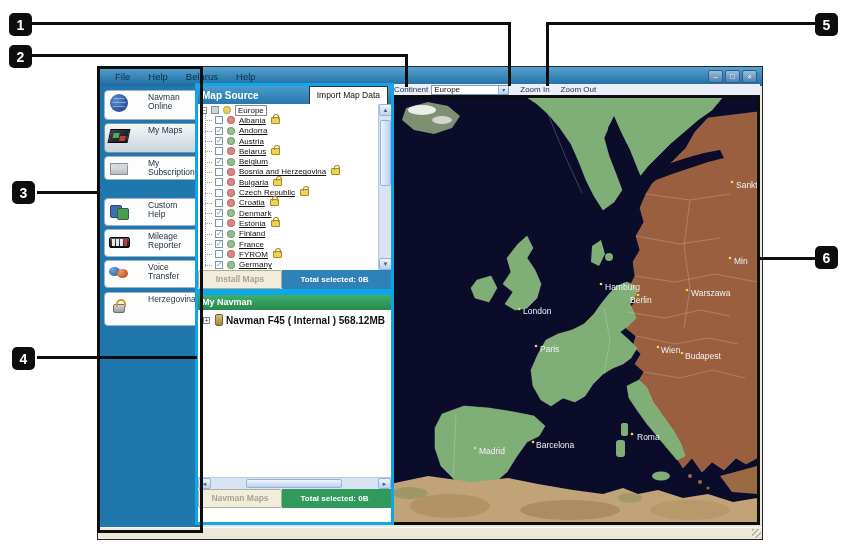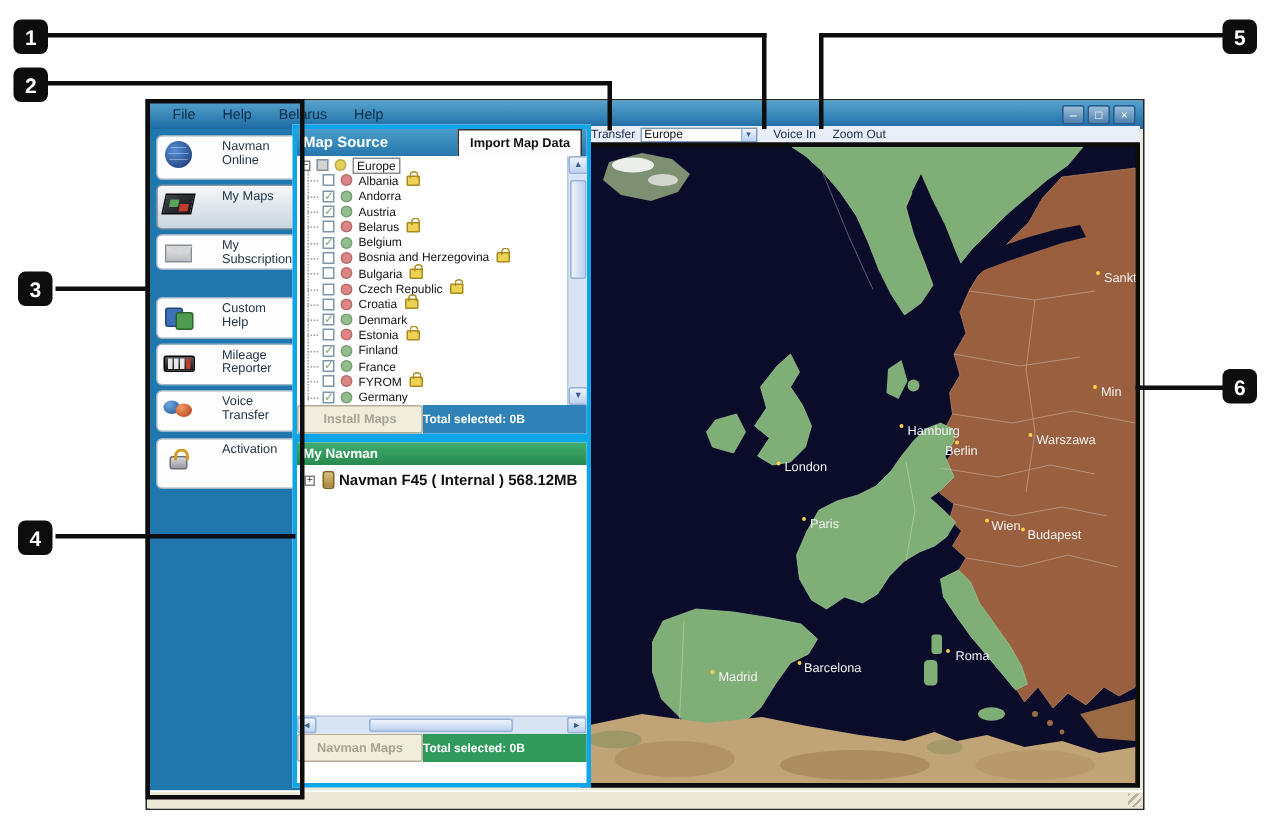--- a/index.html
+++ b/index.html
@@ -30,25 +30,25 @@
   .side-icon{flex:0 0 auto;width:22px;height:20px;display:flex;align-items:center;justify-content:center;}
   #sidebar-highlight{position:absolute;left:97px;top:66px;width:106px;height:467px;
     border:3px solid #0d0d0d;z-index:12;pointer-events:none;}
 
   
   .panel{position:absolute;left:97px;width:199px;border:3px solid #0ea5e9;background:#ffffff;z-index:13;}
   #map-source-panel{top:16px;height:209px;}
   #ms-header{height:18px;background:linear-gradient(#4a9ccc,#2678ad);display:flex;align-items:center;}
   #ms-title{color:#fff;font-weight:bold;font-size:10px;padding-left:4px;flex:1;}
   #import-btn{height:19px;margin-right:3px;background:#fdfdfd;border:1px solid #333;
-    font-size:8.5px;font-weight:bold;color:#111;padding:0 7px;line-height:13px;}
+    font-size:8.5px;font-weight:normal;color:#111;padding:0 7px;line-height:13px;}
   #tree{position:relative;height:166px;overflow:hidden;background:#fff;}
   #tree-rows{position:absolute;left:0;top:1px;right:13px;}
   .trow{height:10.3px;display:flex;align-items:center;font-size:8px;color:#111;position:relative;}
-  .trow.child{padding-left:15px;}
+  .trow.child{padding-left:15px;text-decoration:underline;}
   .trow.child::before{content:'';position:absolute;left:7px;top:50%;width:7px;border-top:1px dotted #9a9a9a;}
   #tree-guide{position:absolute;left:7px;top:8px;height:155px;border-left:1px dotted #9a9a9a;}
   .expander{width:7px;height:7px;border:1px solid #848484;background:#fff;font-size:7px;line-height:5px;
     text-align:center;color:#333;margin:0 2px;flex:0 0 auto;}
   .cb{width:8px;height:8px;border:1px solid #7d96a8;background:#fff;margin:0 2px;position:relative;flex:0 0 auto;}
   .cb.checked::after{content:'\2713';position:absolute;left:0px;top:-2px;font-size:8px;color:#7fa87f;}
   .cb.partial{background:#d4d4d4;}
   .dot{width:8px;height:8px;border-radius:50%;margin:0 2px;border:1px solid rgba(0,0,0,.18);flex:0 0 auto;}
   .tlabel{margin:0 3px 0 2px;white-space:nowrap;}
   .tlabel.focused{border:1px solid #8b8b8b;padding:0 2px;}
@@ -57,21 +57,21 @@
   .lock::before{content:'';position:absolute;left:1.5px;top:-4px;width:4px;height:4px;
     border:1px solid #a88a1e;border-bottom:none;border-radius:3px 3px 0 0;}
   .vscroll{position:absolute;right:0;top:0;width:13px;height:166px;background:#d8e4f4;border-left:1px solid #b9c9e2;}
   .scroll-btn{position:absolute;left:0;width:13px;height:12px;background:linear-gradient(#eef4fc,#bcd1ef);
     border:1px solid #97b1d8;border-radius:2px;font-size:6px;color:#3f5f8f;text-align:center;line-height:11px;}
   .vthumb{position:absolute;left:1px;top:16px;width:11px;height:66px;background:linear-gradient(90deg,#eef4fc,#bcd1ef);
     border:1px solid #97b1d8;border-radius:2px;}
   .panel-footer{height:19px;display:flex;}
   .footer-btn{width:84px;background:#f1eddd;border:1px solid #b4ac94;border-radius:2px;
     font-size:8.5px;font-weight:bold;color:#a9a291;text-align:center;line-height:17px;}
-  .footer-total{flex:1;color:#fff;font-size:8px;font-weight:bold;text-align:left;line-height:19px;padding-right:4px;}
+  .footer-total{flex:1;color:#fff;font-size:8px;font-weight:bold;text-align:center;line-height:19px;padding-right:4px;}
   .footer-total.blue{background:#2e82b7;}
   .footer-total.green{background:#2f9a5c;}
 
   
   #my-navman-panel{top:225px;height:233px;}
   #mn-header{height:15px;background:linear-gradient(#3fae6e,#28894f);color:#fff;font-weight:bold;
     font-size:9px;line-height:15px;padding-left:4px;}
   #mn-body{position:relative;height:179px;background:#fff;overflow:hidden;}
   #device-row{display:flex;align-items:center;padding:4px 2px 0 3px;white-space:nowrap;overflow:hidden;}
   #device-label{font-size:10px;font-weight:bold;color:#111;margin-left:3px;}
@@ -209,21 +209,21 @@
       <div class="side-btn" style="top:174px;height:28px">
         <span class="side-icon">
             <span class="icon-voice"></span>
           </span>
         <span class="side-label">Voice Transfer</span>
       </div>
       <div class="side-btn" style="top:206px;height:34px">
         <span class="side-icon">
             <span class="icon-lock"></span>
           </span>
-        <span class="side-label">Activation</span>
+        <span class="side-label">Herzegovina</span>
       </div>
     </div>
 
     <div class="panel" id="map-source-panel">
       <div id="ms-header">
         <span id="ms-title">Map Source</span>
         <button id="import-btn">Import Map Data</button>
       </div>
       <div id="tree">
         <div id="tree-guide"></div>
@@ -346,26 +346,26 @@
         </div>
       </div>
       <div class="panel-footer">
         <div class="footer-btn">Navman Maps</div>
         <div class="footer-total green">Total selected: 0B</div>
       </div>
     </div>
 
     <div id="toolbar">
       <span id="gripper"></span>
-      <span>Transfer</span>
+      <span>Continent</span>
       <span id="continent-combo">
         <span id="continent-value">Europe</span>
         <span id="combo-arrow">▾</span>
       </span>
-      <span class="tool-link">Voice In</span>
+      <span class="tool-link">Zoom In</span>
       <span class="tool-link">Zoom Out</span>
     </div>
 
     <div id="map-area">
       <svg id="map-svg" viewBox="0 0 367 424" preserveAspectRatio="none">
         <rect x="0" y="0" width="367" height="424" fill="#0b0b2a"></rect>
 
         <path d="M367,14 L318,20 L305,34 L296,50 L284,62 L272,74 L262,86 L256,96 L250,110 L254,124 L246,138 L250,152 L243,164 L245,178 L239,190 L245,204 L237,214 L229,222 L237,231 L246,238 L243,248 L251,256 L245,266 L254,274 L248,284 L256,292 L250,302 L260,314 L268,326 L276,340 L284,356 L293,370 L302,360 L312,374 L322,364 L334,372 L346,360 L356,366 L367,360 Z" fill="#9a5f3f" stroke="#b58263" stroke-width="0.5"></path>
 
         <path d="M138,0 L332,0 L322,12 L308,22 L294,34 L280,46 L268,58 L258,68 L250,78 L242,70 L234,56 L226,40 L220,26 L214,40 L219,58 L226,76 L232,92 L224,104 L213,112 L204,98 L196,82 L189,64 L181,46 L170,30 L158,16 L147,6 Z" fill="#7fae77" stroke="#9cc494" stroke-width="0.5"></path>

